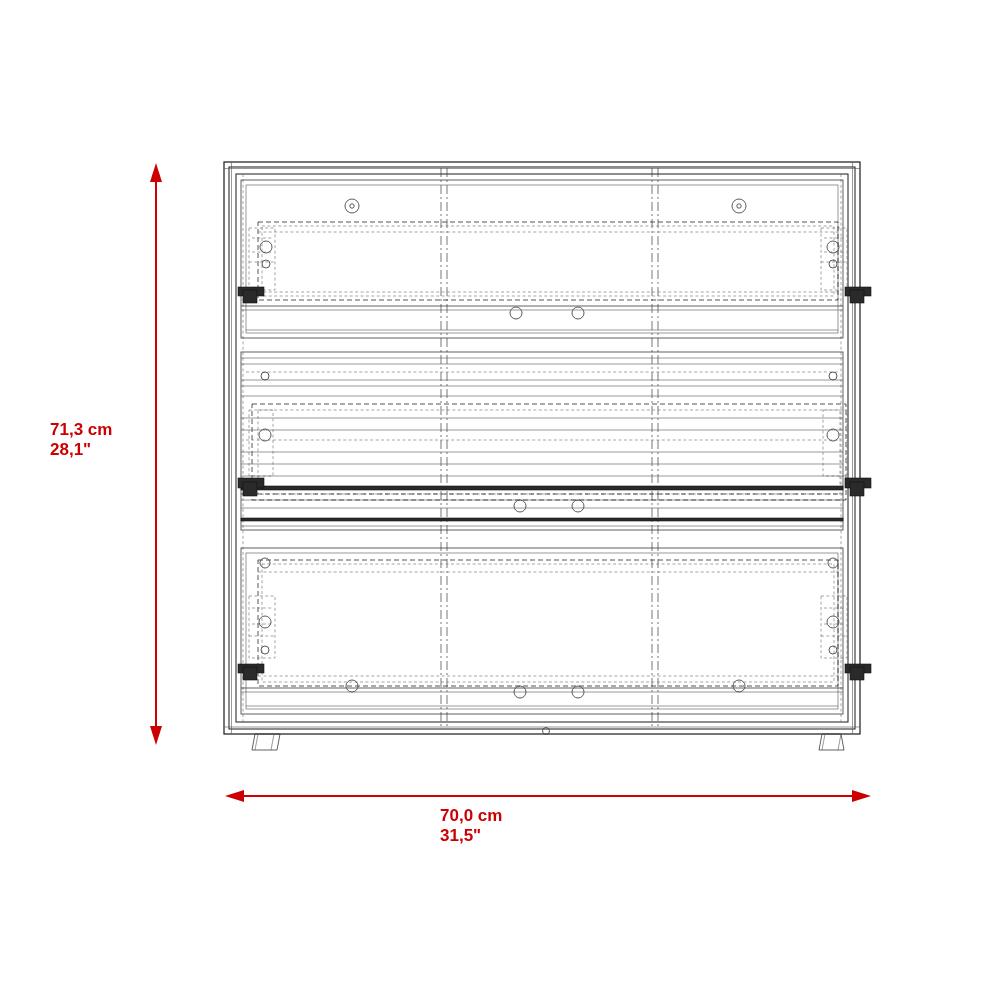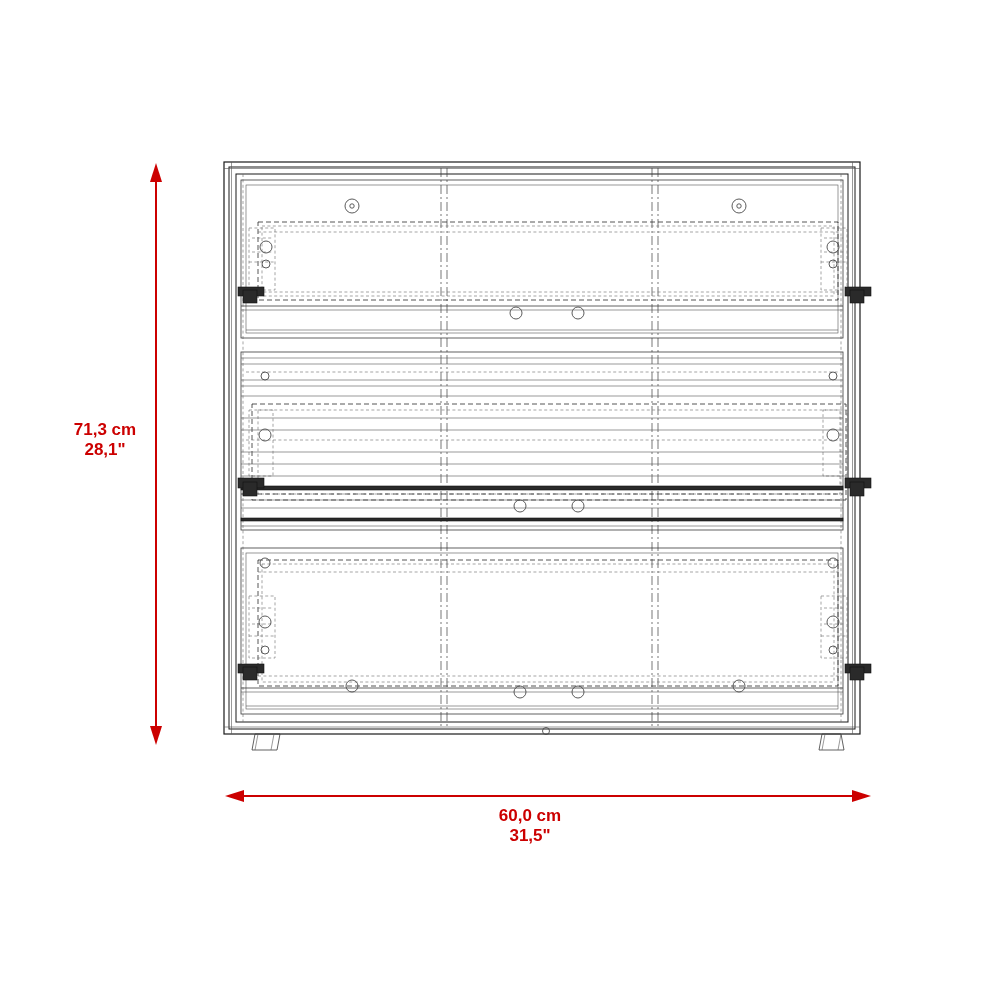--- a/index.html
+++ b/index.html
@@ -15,21 +15,20 @@
     width: 1000px;
     height: 1000px;
     background: #ffffff;
     overflow: hidden;
   }
   .dim-label {
     position: absolute;
     color: #cc0000;
     font-weight: bold;
     line-height: 1.18;
-    text-align: center;
     white-space: nowrap;
     font-size: 17px;
   }
   #height-label {
     left: 50px;
     top: 420px;
     width: 110px;
   }
   #width-label {
     left: 440px;
@@ -264,17 +263,17 @@
     </g>
 
   </svg>
 
   <div class="dim-label" id="height-label">
     <div>71,3 cm</div>
     <div>28,1"</div>
   </div>
 
   <div class="dim-label" id="width-label">
-    <div>60,0 cm</div>
+    <div>70,0 cm</div>
     <div>31,5"</div>
   </div>
 
 </div>
 
 </body></html>

